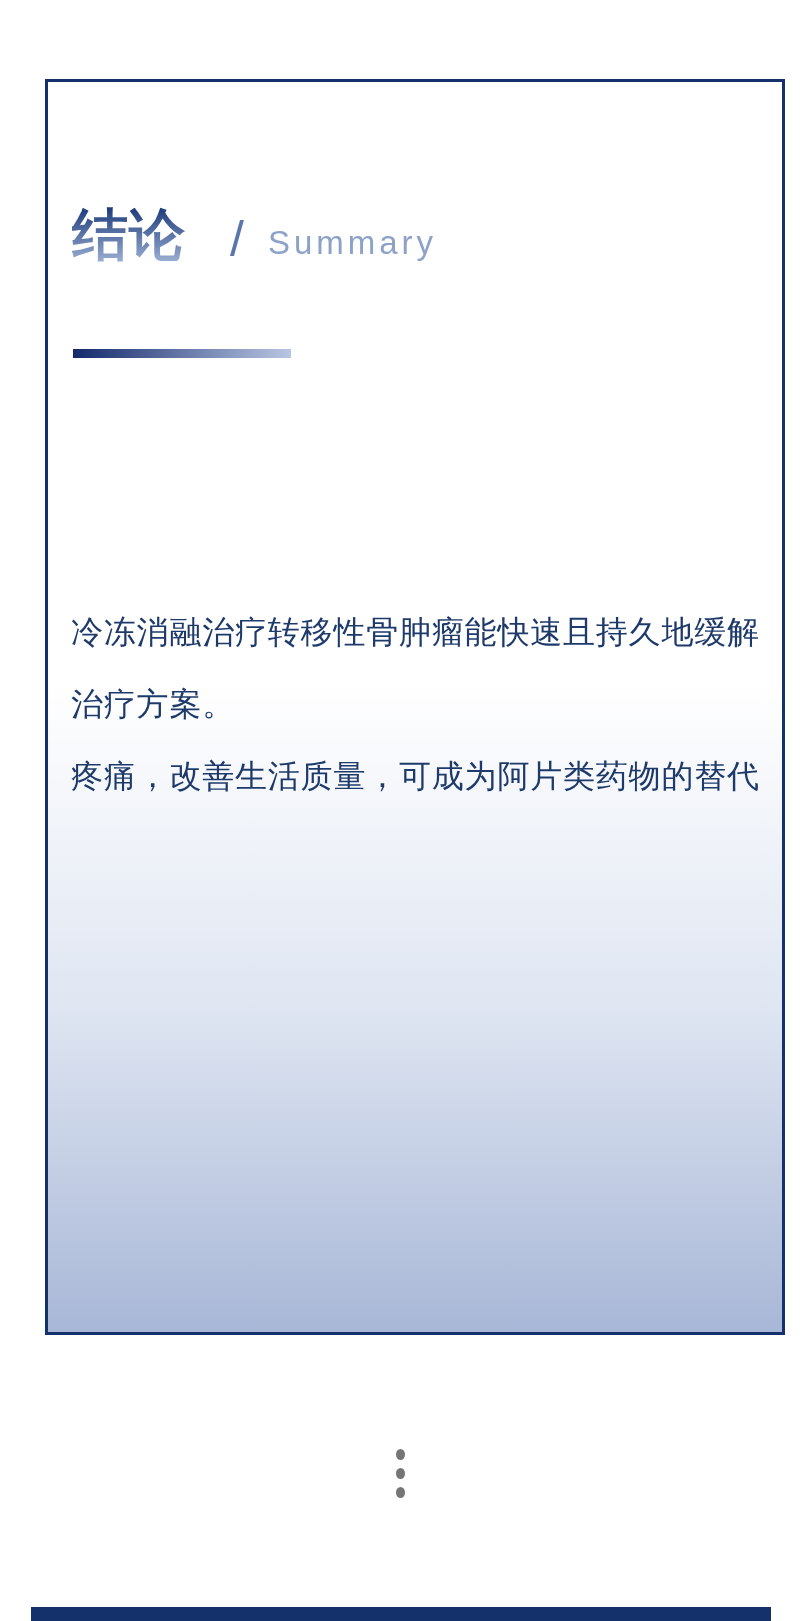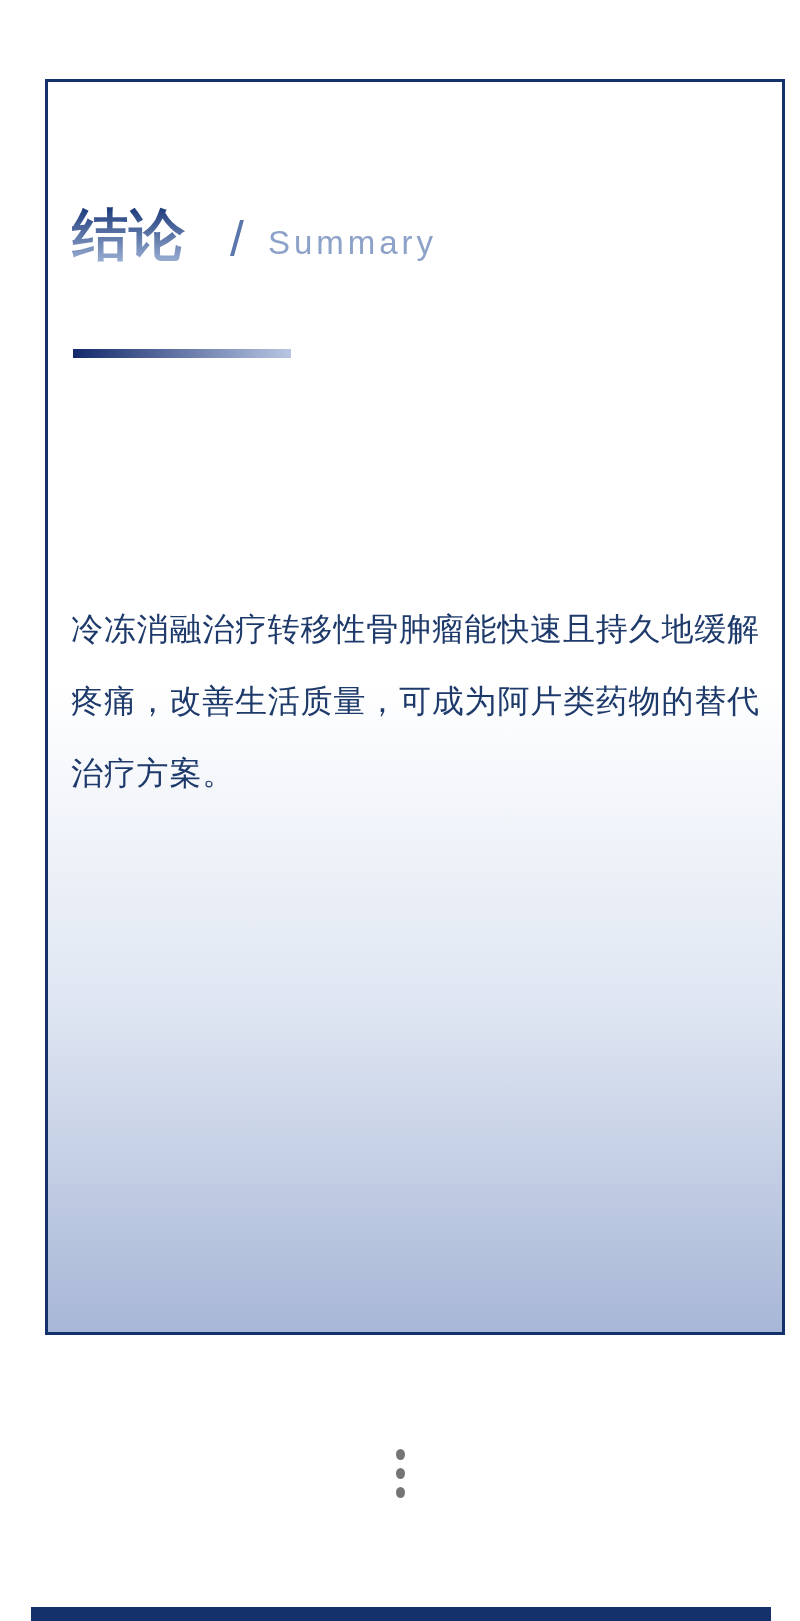--- a/index.html
+++ b/index.html
@@ -67,21 +67,20 @@
     left: 23px; top: 514px;
     width: 700px;
     font-size: 32px;
     letter-spacing: 0.8px;
     color: var(--body-color, #1e3a6b);
   }
   .body-line {
     height: 72px;
     line-height: 72px;
     white-space: nowrap;
-    font-family: Liberation Mono, monospace;
   }
   .dots-separator {
     position: absolute;
     left: 0; top: 1449px;
     width: 800px;
     display: flex;
     flex-direction: column;
     align-items: center;
     gap: 8px;
   }
@@ -107,22 +106,22 @@
     <div class="title-row">
       <span class="title-cn">结论</span>
       <span class="title-slash">/</span>
       <span class="title-en">Summary</span>
     </div>
 
     <div class="accent-bar"></div>
 
     <div class="body-text">
       <div class="body-line">冷冻消融治疗转移性骨肿瘤能快速且持久地缓解</div>
+      <div class="body-line">治疗方案。</div>
       <div class="body-line">疼痛，改善生活质量，可成为阿片类药物的替代</div>
-      <div class="body-line">治疗方案。</div>
     </div>
 
   </div>
 
   <div class="dots-separator">
     <span class="dot"></span>
     <span class="dot"></span>
     <span class="dot"></span>
   </div>
 

